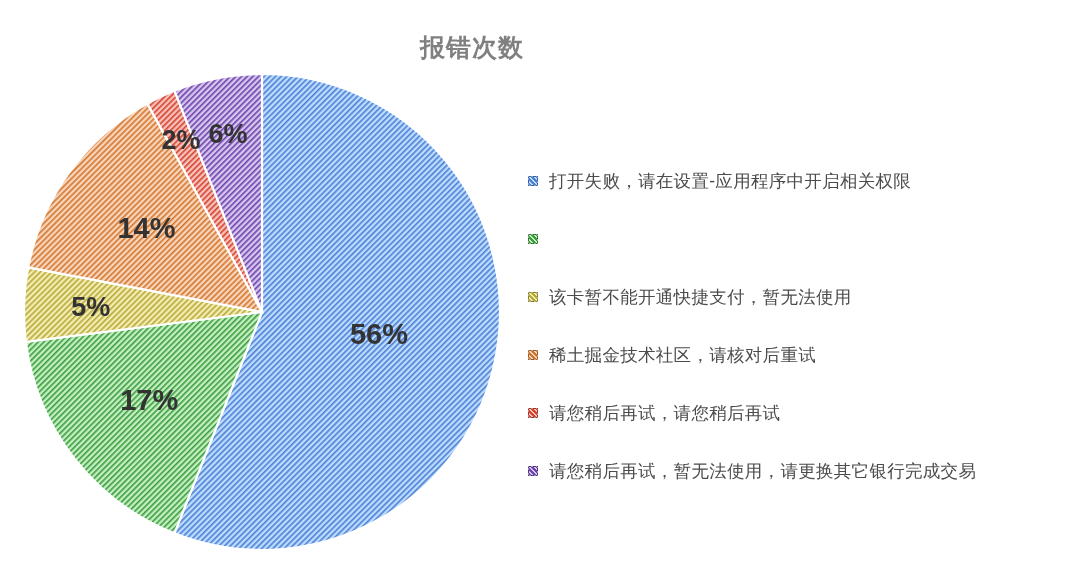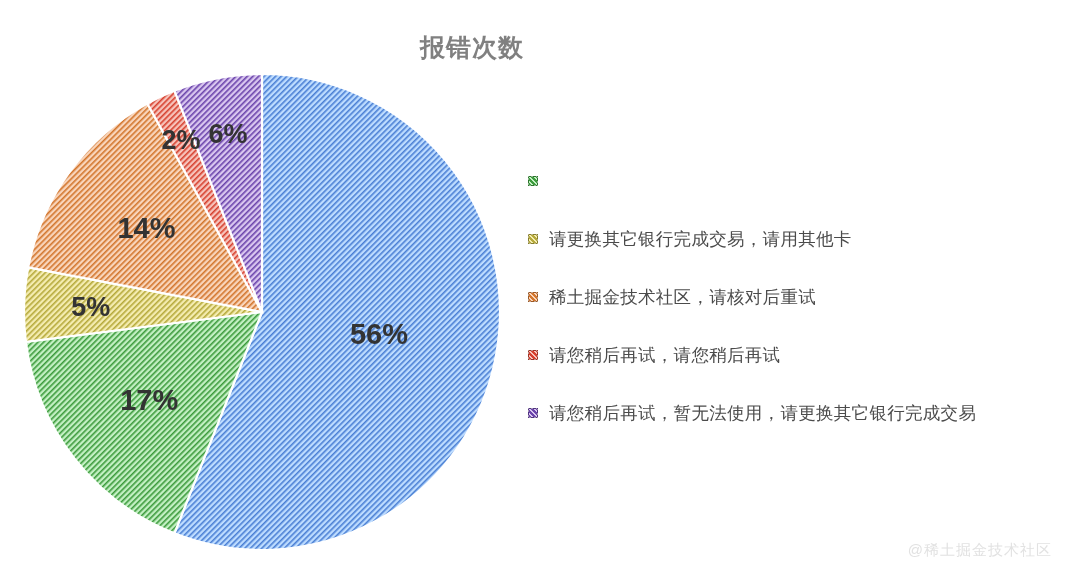--- a/index.html
+++ b/index.html
@@ -139,34 +139,37 @@
         <text x="149.2" y="399.5" class="slice-label">17%</text>
         <text x="90.7" y="306.6" class="slice-label small">5%</text>
         <text x="146.5" y="228.1" class="slice-label">14%</text>
         <text x="180.9" y="139.7" class="slice-label small">2%</text>
         <text x="228.1" y="134.3" class="slice-label small">6%</text>
       </g>
   </svg>
 
   <div id="legend">
       <div class="legend-row">
+        <span class="legend-swatch sw-0"></span>
+        <span class="legend-text">打开失败，请在设置-应用程序中开启相关权限</span>
+      </div>
+      <div class="legend-row">
         <span class="legend-swatch sw-1"></span>
       </div>
       <div class="legend-row">
         <span class="legend-swatch sw-2"></span>
-        <span class="legend-text">请更换其它银行完成交易，请用其他卡</span>
+        <span class="legend-text">该卡暂不能开通快捷支付，暂无法使用</span>
       </div>
       <div class="legend-row">
         <span class="legend-swatch sw-3"></span>
         <span class="legend-text">稀土掘金技术社区，请核对后重试</span>
       </div>
       <div class="legend-row">
         <span class="legend-swatch sw-4"></span>
         <span class="legend-text">请您稍后再试，请您稍后再试</span>
       </div>
       <div class="legend-row">
         <span class="legend-swatch sw-5"></span>
         <span class="legend-text">请您稍后再试，暂无法使用，请更换其它银行完成交易</span>
       </div>
     </div>
 
-  <div class="watermark">@稀土掘金技术社区</div>
 </div>
 
 </body></html>

